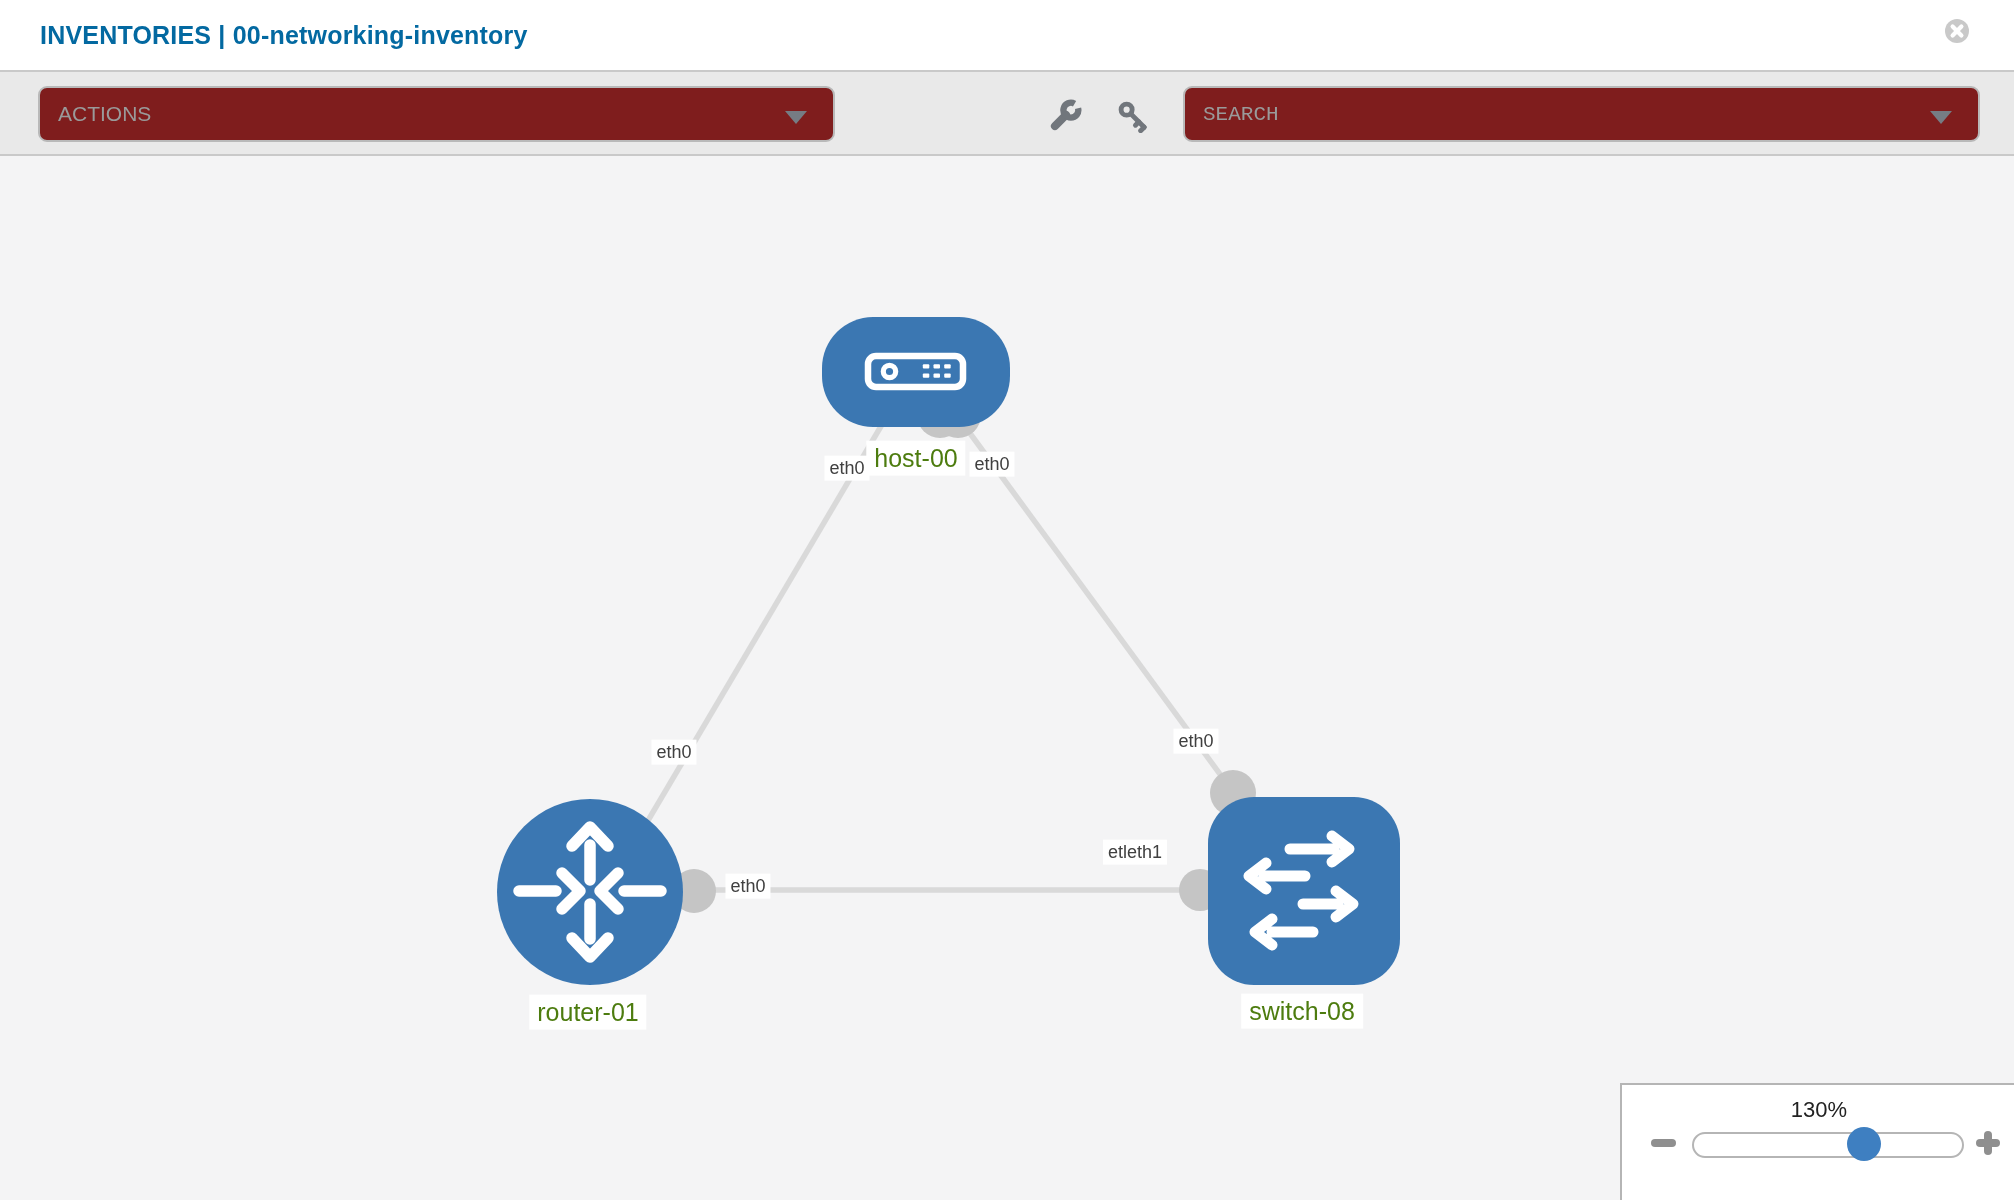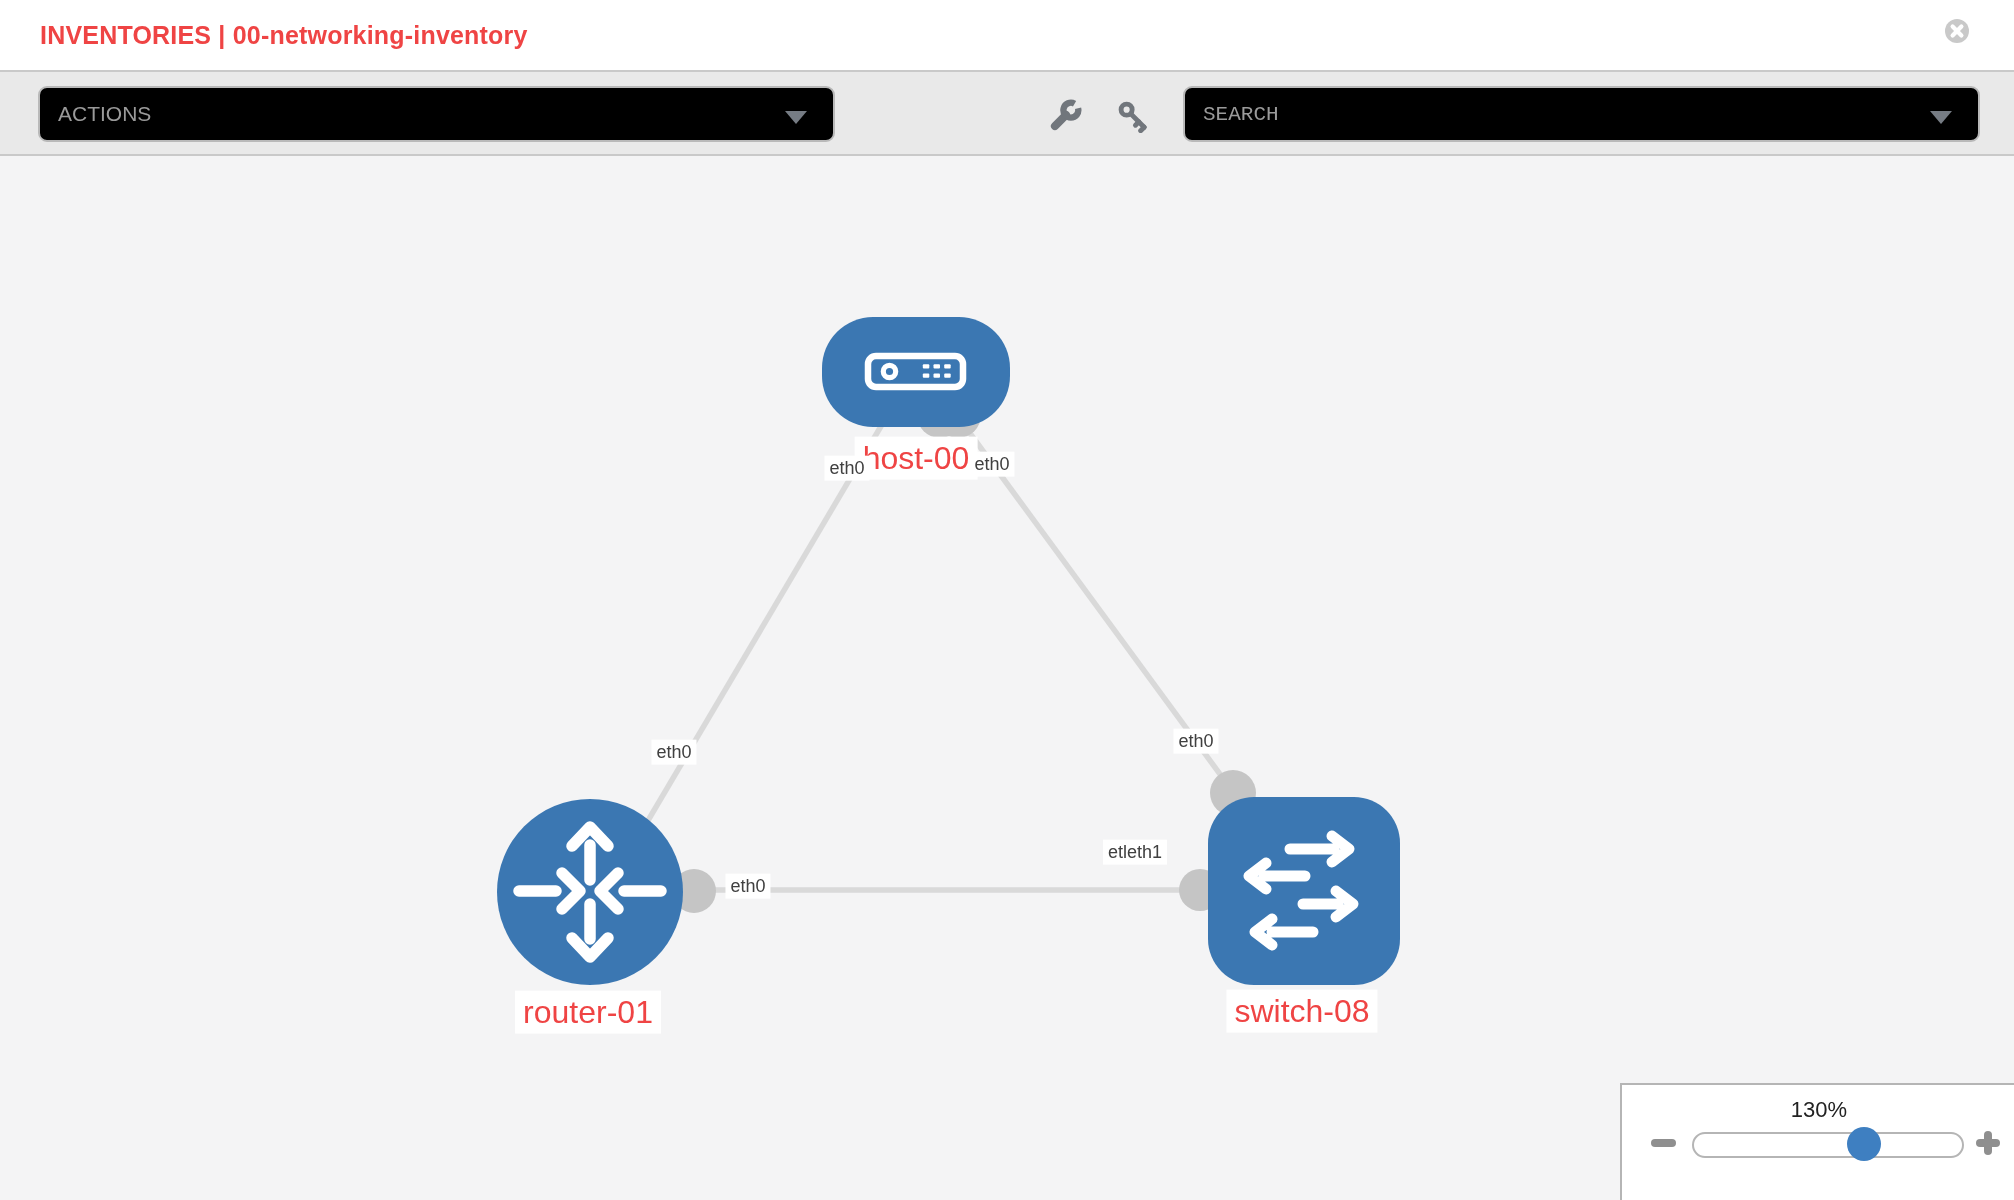--- a/index.html
+++ b/index.html
@@ -3,48 +3,48 @@
 <meta charset="utf-8">
 <style>
   html,body{margin:0;padding:0;}
   body{width:2014px;height:1200px;overflow:hidden;background:#fff;
        font-family:"Liberation Sans","DejaVu Sans",sans-serif;}
   .app{position:relative;width:2014px;height:1200px;}
 
   
   .hdr{position:relative;height:70px;background:#fff;}
   .hdr h1{margin:0;position:absolute;left:40px;top:0;line-height:70px;
-          font-size:25px;font-weight:700;color:#ef4444;letter-spacing:.2px;}
+          font-size:25px;font-weight:700;color:#0369a1;letter-spacing:.2px;}
   .close-btn{position:absolute;left:1944px;top:18px;width:26px;height:26px;
              border:none;padding:0;background:transparent;cursor:pointer;}
 
   
   .toolbar{position:relative;height:82px;background:#e9e9e9;
            border-top:2px solid #c9c9c9;border-bottom:2px solid #c9c9c9;}
-  .select{position:absolute;top:14px;height:56px;background:#000000;
+  .select{position:absolute;top:14px;height:56px;background:#7f1d1d;
           border:2px solid #b9b9b9;border-radius:9px;box-sizing:border-box;
           display:flex;align-items:center;cursor:pointer;}
   .select .val{padding-left:18px;font-size:21px;color:#9a9a9a;}
   .caret{position:absolute;right:26px;top:23px;width:0;height:0;
          border-left:11px solid transparent;border-right:11px solid transparent;
          border-top:13px solid #767c84;}
   .sel-actions{left:38px;width:797px;}
   .sel-search{left:1183px;width:797px;font-family:Liberation Mono, monospace;}
   .tool-btn{position:absolute;top:27px;width:34px;height:34px;border:none;
             background:transparent;padding:0;cursor:pointer;}
   .tool-btn.wrench{left:1048px;}
   .tool-btn.key{left:1116px;}
 
   
   .canvas{position:relative;width:2014px;height:1044px;background:#f4f4f5;overflow:hidden;}
   .canvas svg.topo{position:absolute;left:0;top:0;}
 
   .lbl{position:absolute;transform:translate(-50%,-50%);background:#fff;
        white-space:nowrap;line-height:1.15;}
-  .node-lbl{font-size:32px;color:#ef4444;padding:3px 8px;}
+  .node-lbl{font-size:25px;color:#4d7c0f;padding:3px 8px;}
   .iface-lbl{font-size:18px;color:#404040;padding:2px 5px;}
 
   
   .zoom-panel{position:absolute;left:1620px;top:927px;width:400px;height:150px;
               background:#fff;border:2px solid #b5b5b5;box-sizing:border-box;}
   .zoom-level{position:absolute;left:0;top:12px;width:394px;text-align:center;
               font-size:22px;color:#222;}
   .zoom-minus{position:absolute;left:29px;top:54px;width:25px;height:8px;
               border-radius:4px;background:#8f8f8f;cursor:pointer;}
   .zoom-track{position:absolute;left:70px;top:47px;width:268px;height:22px;

